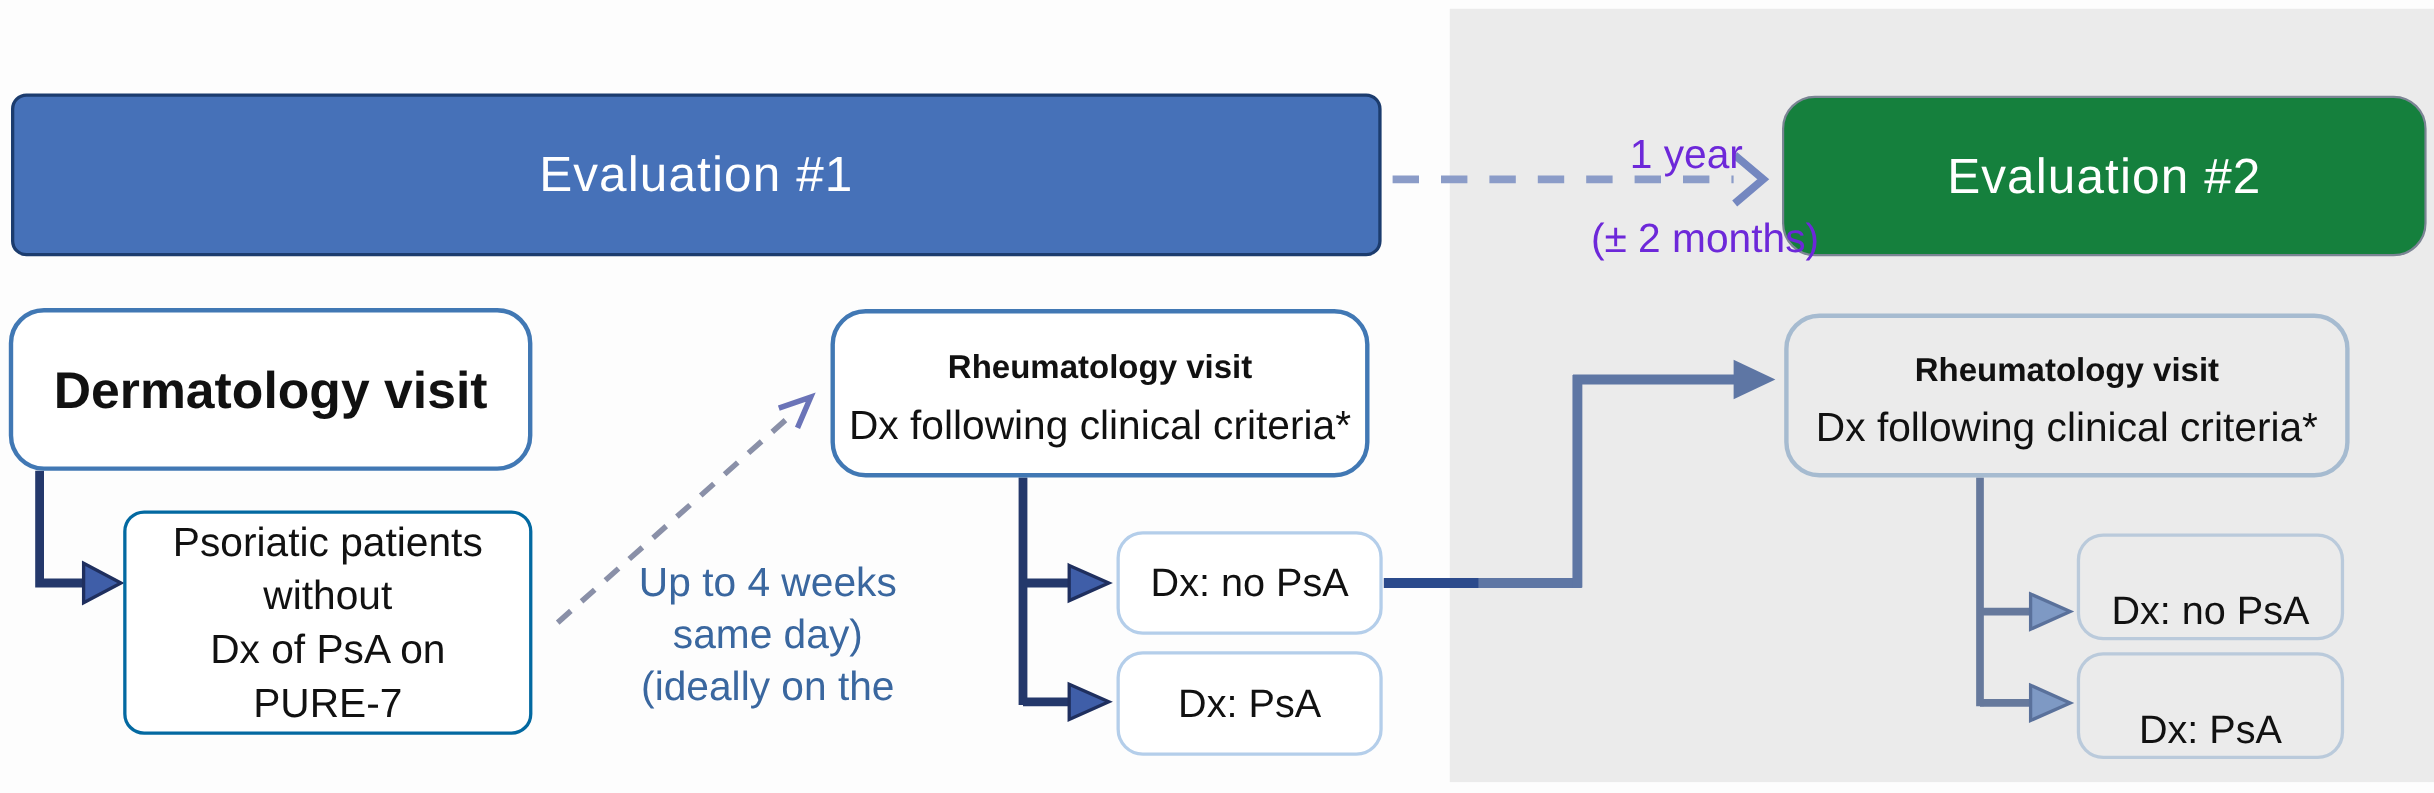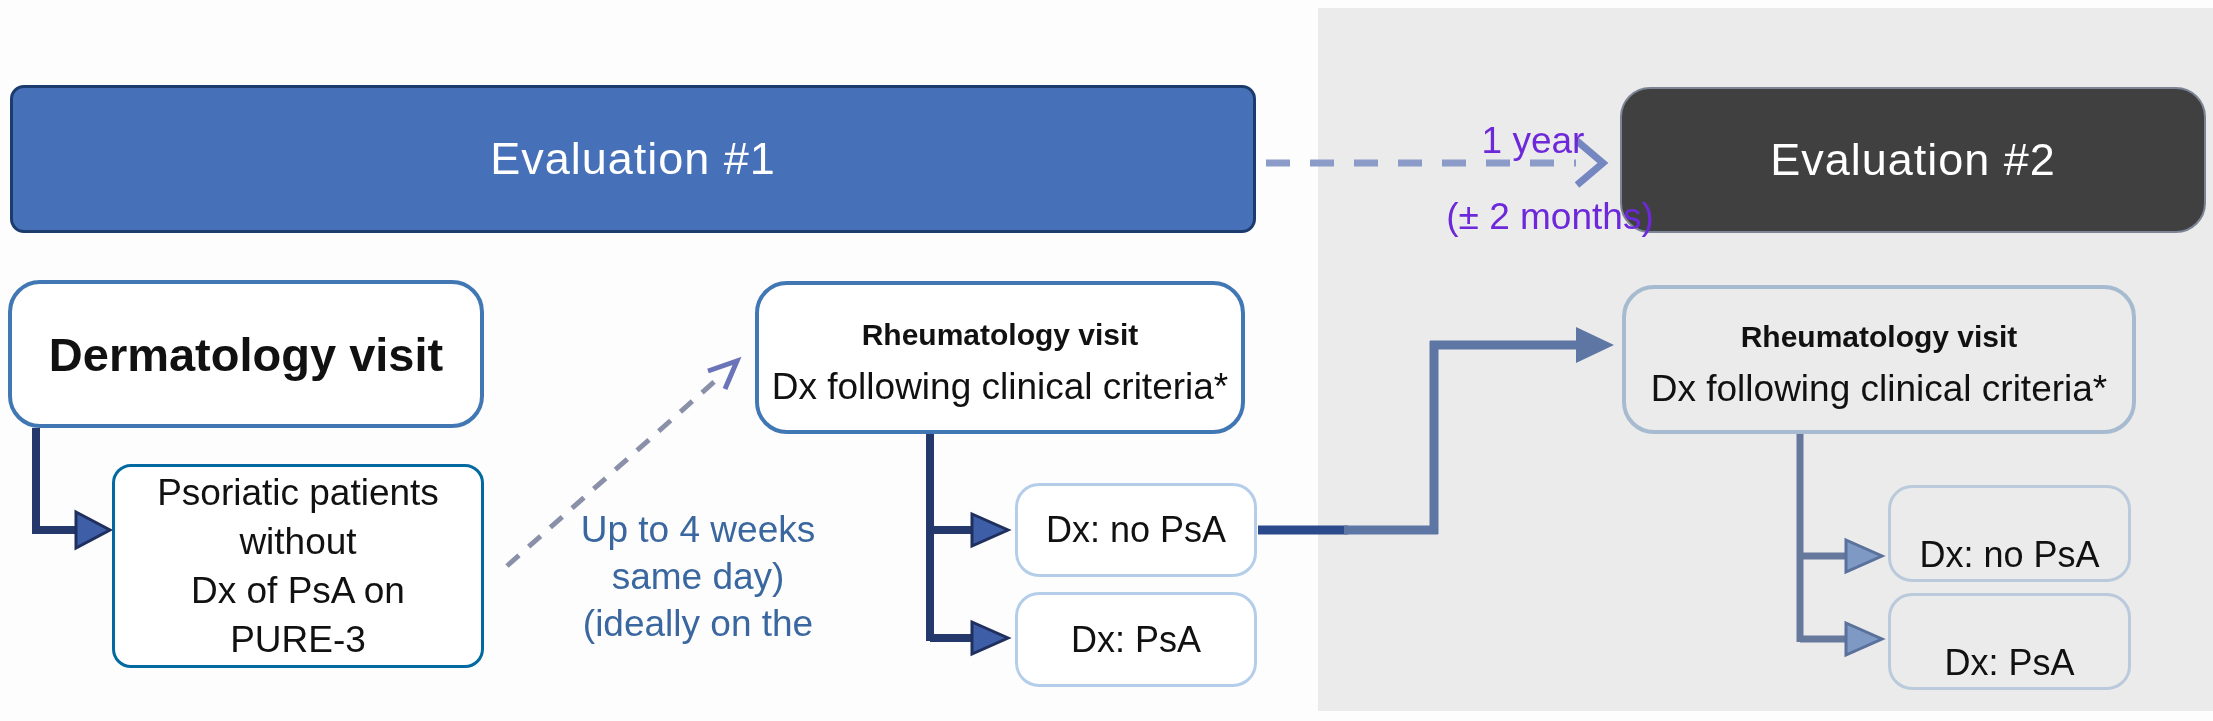--- a/index.html
+++ b/index.html
@@ -17,21 +17,21 @@
     display:flex; flex-direction:column; align-items:center; justify-content:center;
     text-align:center; background:#ffffff; color:#111111;
   }
   #eval1 {
     left:10px; top:85px; width:1246px; height:148px;
     background:#4671b8; border:3px solid #1c3c6e; border-radius:14px;
     color:#ffffff; font-size:45px; letter-spacing:1px;
   }
   #eval2 {
     left:1620px; top:87px; width:586px; height:146px;
-    background:#404040; border:2px solid #7b8494; border-radius:30px;
+    background:#15803d; border:2px solid #7b8494; border-radius:30px;
     color:#ffffff; font-size:45px; letter-spacing:1px;
   }
   #derm-box {
     left:8px; top:280px; width:476px; height:148px;
     border:4px solid #4178b4; border-radius:32px;
     font-weight:bold; font-size:47px;
   }
   #patients-box {
     left:112px; top:464px; width:372px; height:204px;
     border:3px solid #0369a1; border-radius:19px;
@@ -122,21 +122,21 @@
 
   <div id="one-year-label" class="free-label">1 year</div>
   <div id="two-months-label" class="free-label">(± 2 months)</div>
 
   <div id="derm-box" class="node">Dermatology visit</div>
 
   <div id="patients-box" class="node">
     <span class="line-span">Psoriatic patients</span>
     <span class="line-span">without</span>
     <span class="line-span">Dx of PsA on</span>
-    <span class="line-span">PURE-3</span>
+    <span class="line-span">PURE-7</span>
   </div>
 
   <div id="delay-note" class="free-label">
     <span class="line-span">Up to 4 weeks</span>
     <span class="line-span">same day)</span>
     <span class="line-span">(ideally on the</span>
   </div>
 
   <div id="rheum1-box" class="node">
     <span class="rheum-title">Rheumatology visit</span>

